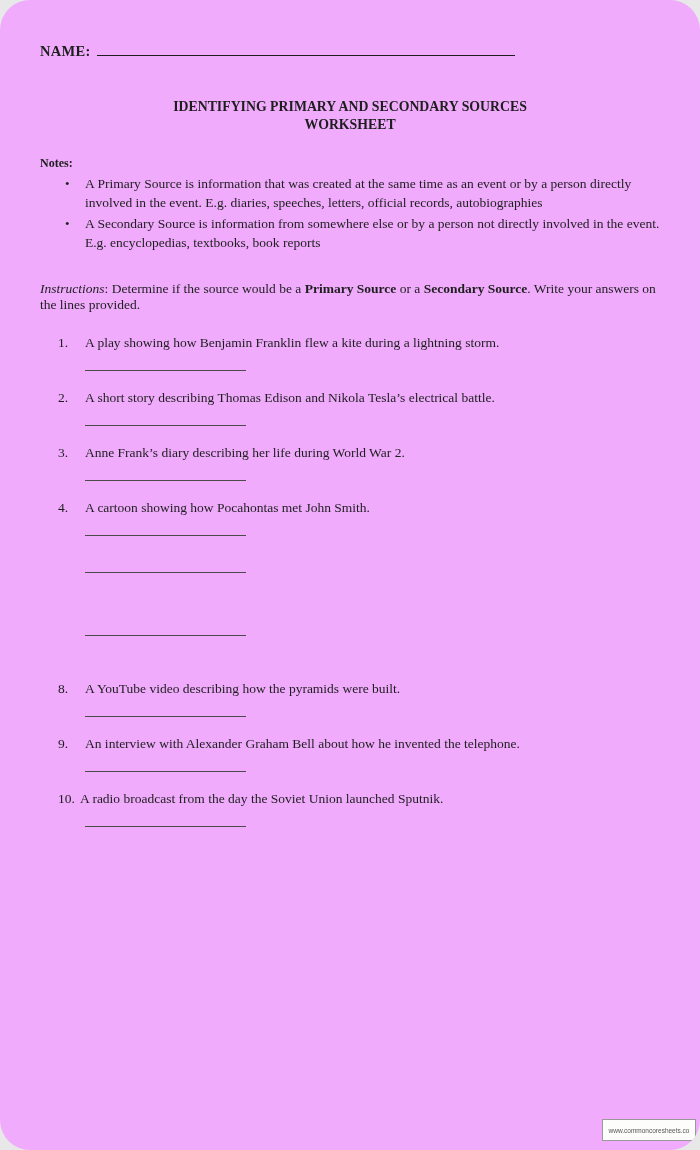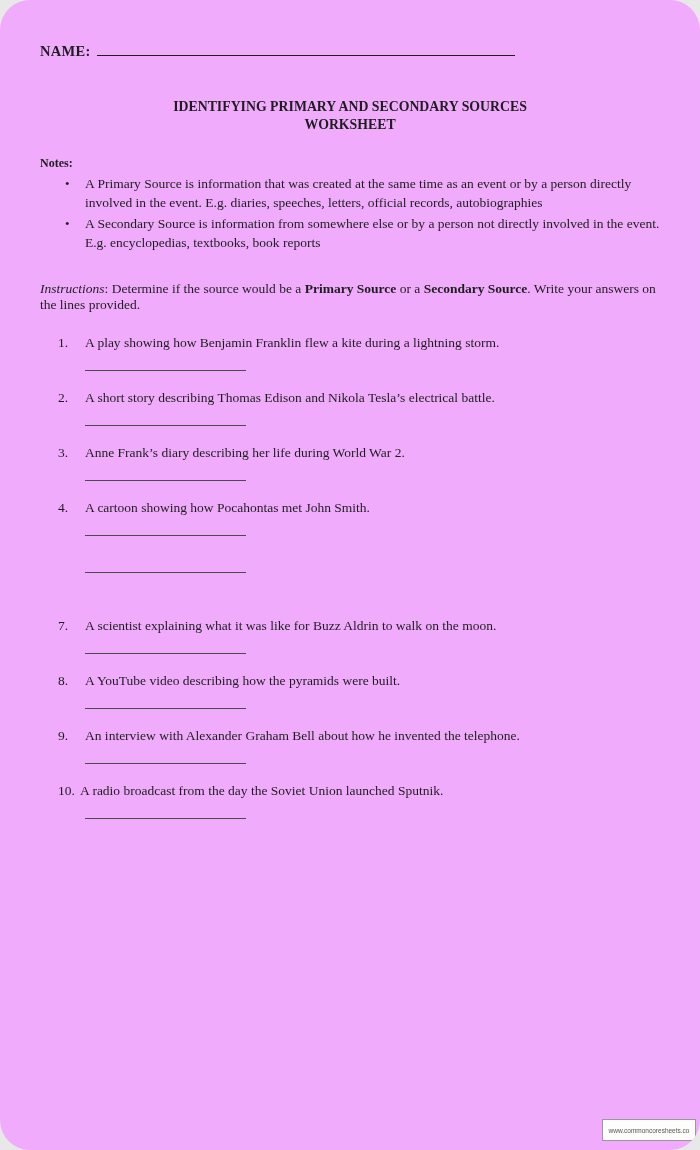--- a/index.html
+++ b/index.html
@@ -139,21 +139,20 @@
         <div class="q-line"><span class="q-num">4.</span><span>A cartoon showing how Pocahontas met John Smith.</span></div>
         <div class="answer-line"></div>
       </div>
 
       <div class="q">
         <div class="answer-line"></div>
       </div>
 
 
       <div class="q">
-        <div class="q-line"><span class="q-num">7.</span><span>A scientist explaining what it was like for Buzz Aldrin to walk on the moon.</span></div>
         <div class="answer-line"></div>
       </div>
 
       <div class="q">
         <div class="q-line"><span class="q-num">8.</span><span>A YouTube video describing how the pyramids were built.</span></div>
         <div class="answer-line"></div>
       </div>
 
       <div class="q">
         <div class="q-line"><span class="q-num">9.</span><span>An interview with Alexander Graham Bell about how he invented the telephone.</span></div>

